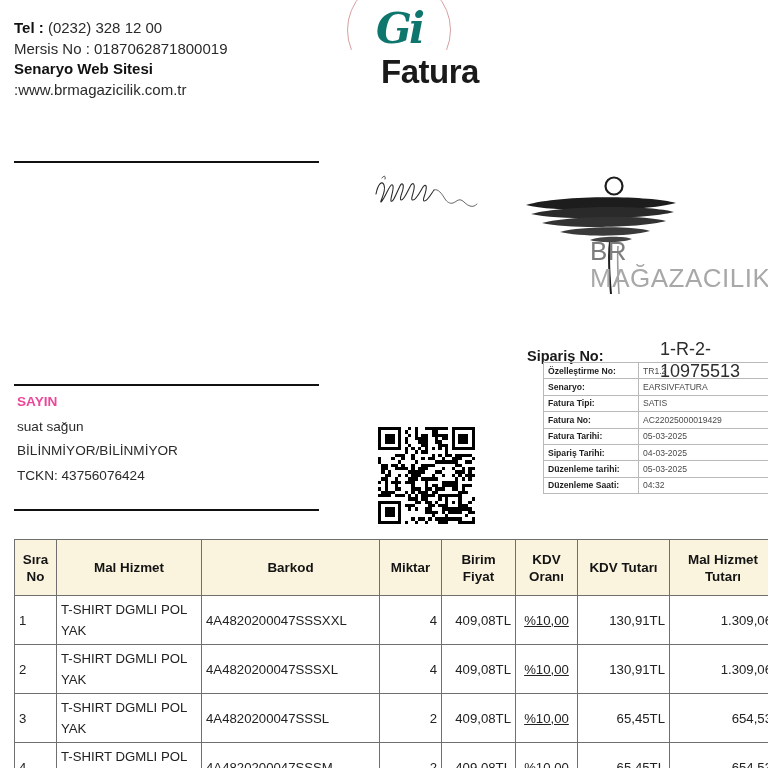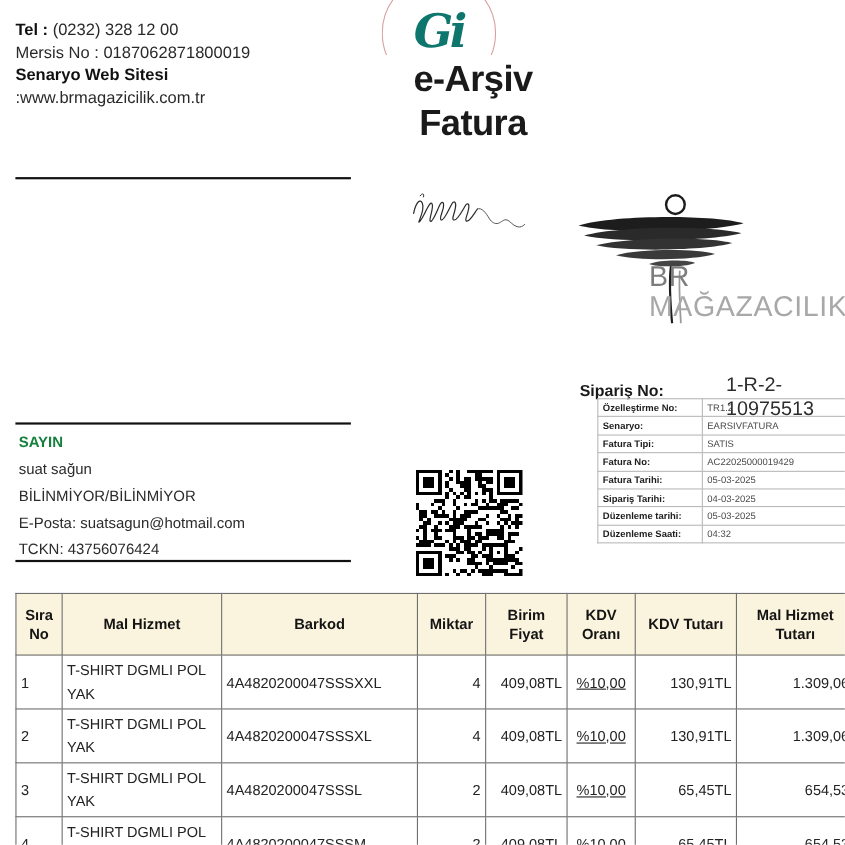--- a/index.html
+++ b/index.html
@@ -92,21 +92,21 @@
 
   
   .rule-sayin-top {
     position: absolute; left: 14px; top: 384px; width: 305px;
     height: 0; border-top: 2.2px solid #111;
   }
   .sayin {
     position: absolute; left: 17px; top: 390px; width: 300px;
     font-size: 13.6px; line-height: 24.5px; color: #2b2b2b;
   }
-  .sayin .hd { font-weight: bold; color: #15803d; }
+  .sayin .hd { font-weight: bold; color: #ec4899; }
   .rule-sayin-bot {
     position: absolute; left: 14px; top: 509px; width: 305px;
     height: 0; border-top: 2.2px solid #111;
   }
 
   
   .qr { position: absolute; left: 378px; top: 427px; width: 97px; height: 97px; }
 
   
   table.items {
@@ -163,21 +163,20 @@
   </div>
   <div class="rule-header"></div>
 
   <div class="gib-logo">
     <div class="gib-seal"></div>
     <div class="gib-inner">Gi</div>
 
   </div>
 
   <div class="doc-title">
-    <div>e-Arşiv</div>
     <div>Fatura</div>
   </div>
 
   <svg class="signature" viewBox="0 0 110 48">
     <path d="M4,22 C6,12 10,8 12,13 C14,18 10,26 9,29 C8,32 11,28 14,22 C17,16 20,10 21,14
              C22,18 18,27 19,29 C21,31 25,20 28,14 C30,10 32,12 31,17 C30,22 27,27 29,28
              C32,29 36,18 39,13 C41,10 43,12 42,17 C41,23 38,28 41,28 C44,28 48,20 51,15
              C53,12 55,13 54,18 C53,24 50,28 52,29 C55,30 59,22 62,18" fill="none" stroke="#2a2a2a" stroke-width="1.1" stroke-linecap="round"></path>
     <path d="M62,18 C66,16 70,22 73,27 C75,30 78,32 81,31 C84,30 86,27 89,28
              C92,29 94,33 98,34 C101,35 103,34 105,32" fill="none" stroke="#555" stroke-width="0.9" stroke-linecap="round" fill-opacity="0"></path>
@@ -237,21 +236,20 @@
           <td class="v">04:32</td>
         </tr>
       </tbody>
   </table>
 
   <div class="rule-sayin-top"></div>
   <div class="sayin">
     <div class="hd">SAYIN</div>
     <div>suat sağun</div>
     <div>BİLİNMİYOR/BİLİNMİYOR</div>
-    <div>E-Posta: suatsagun@hotmail.com</div>
     <div>TCKN: 43756076424</div>
   </div>
   <div class="rule-sayin-bot"></div>
 
   <svg class="qr" viewBox="0 0 29 29" shape-rendering="crispEdges">
     <rect width="29" height="29" fill="#fff"></rect>
     <g fill="#000" id="qr-cells">
         <path d="M0 0h1v1h-1zM1 0h1v1h-1zM2 0h1v1h-1zM3 0h1v1h-1zM4 0h1v1h-1zM5 0h1v1h-1zM6 0h1v1h-1zM9 0h1v1h-1zM11 0h1v1h-1zM14 0h1v1h-1zM15 0h1v1h-1zM16 0h1v1h-1zM17 0h1v1h-1zM18 0h1v1h-1zM19 0h1v1h-1zM20 0h1v1h-1zM22 0h1v1h-1zM23 0h1v1h-1zM24 0h1v1h-1zM25 0h1v1h-1zM26 0h1v1h-1zM27 0h1v1h-1zM28 0h1v1h-1zM0 1h1v1h-1zM6 1h1v1h-1zM8 1h1v1h-1zM11 1h1v1h-1zM16 1h1v1h-1zM17 1h1v1h-1zM22 1h1v1h-1zM28 1h1v1h-1zM0 2h1v1h-1zM2 2h1v1h-1zM3 2h1v1h-1zM4 2h1v1h-1zM6 2h1v1h-1zM9 2h1v1h-1zM11 2h1v1h-1zM13 2h1v1h-1zM14 2h1v1h-1zM16 2h1v1h-1zM17 2h1v1h-1zM18 2h1v1h-1zM19 2h1v1h-1zM20 2h1v1h-1zM22 2h1v1h-1zM24 2h1v1h-1zM25 2h1v1h-1zM26 2h1v1h-1zM28 2h1v1h-1zM0 3h1v1h-1zM2 3h1v1h-1zM3 3h1v1h-1zM4 3h1v1h-1zM6 3h1v1h-1zM8 3h1v1h-1zM11 3h1v1h-1zM12 3h1v1h-1zM13 3h1v1h-1zM14 3h1v1h-1zM17 3h1v1h-1zM19 3h1v1h-1zM20 3h1v1h-1zM22 3h1v1h-1zM24 3h1v1h-1zM25 3h1v1h-1zM26 3h1v1h-1zM28 3h1v1h-1zM0 4h1v1h-1zM2 4h1v1h-1zM3 4h1v1h-1zM4 4h1v1h-1zM6 4h1v1h-1zM8 4h1v1h-1zM12 4h1v1h-1zM13 4h1v1h-1zM14 4h1v1h-1zM17 4h1v1h-1zM18 4h1v1h-1zM22 4h1v1h-1zM24 4h1v1h-1zM25 4h1v1h-1zM26 4h1v1h-1zM28 4h1v1h-1zM0 5h1v1h-1zM6 5h1v1h-1zM9 5h1v1h-1zM13 5h1v1h-1zM14 5h1v1h-1zM18 5h1v1h-1zM19 5h1v1h-1zM20 5h1v1h-1zM22 5h1v1h-1zM28 5h1v1h-1zM0 6h1v1h-1zM1 6h1v1h-1zM2 6h1v1h-1zM3 6h1v1h-1zM4 6h1v1h-1zM5 6h1v1h-1zM6 6h1v1h-1zM8 6h1v1h-1zM10 6h1v1h-1zM12 6h1v1h-1zM14 6h1v1h-1zM16 6h1v1h-1zM18 6h1v1h-1zM20 6h1v1h-1zM22 6h1v1h-1zM23 6h1v1h-1zM24 6h1v1h-1zM25 6h1v1h-1zM26 6h1v1h-1zM27 6h1v1h-1zM28 6h1v1h-1zM8 7h1v1h-1zM11 7h1v1h-1zM13 7h1v1h-1zM14 7h1v1h-1zM20 7h1v1h-1zM5 8h1v1h-1zM6 8h1v1h-1zM7 8h1v1h-1zM10 8h1v1h-1zM16 8h1v1h-1zM18 8h1v1h-1zM20 8h1v1h-1zM21 8h1v1h-1zM23 8h1v1h-1zM24 8h1v1h-1zM25 8h1v1h-1zM26 8h1v1h-1zM27 8h1v1h-1zM0 9h1v1h-1zM4 9h1v1h-1zM7 9h1v1h-1zM10 9h1v1h-1zM13 9h1v1h-1zM15 9h1v1h-1zM16 9h1v1h-1zM19 9h1v1h-1zM22 9h1v1h-1zM23 9h1v1h-1zM24 9h1v1h-1zM28 9h1v1h-1zM0 10h1v1h-1zM6 10h1v1h-1zM11 10h1v1h-1zM17 10h1v1h-1zM18 10h1v1h-1zM19 10h1v1h-1zM20 10h1v1h-1zM21 10h1v1h-1zM22 10h1v1h-1zM23 10h1v1h-1zM26 10h1v1h-1zM27 10h1v1h-1zM1 11h1v1h-1zM2 11h1v1h-1zM4 11h1v1h-1zM5 11h1v1h-1zM7 11h1v1h-1zM10 11h1v1h-1zM13 11h1v1h-1zM14 11h1v1h-1zM15 11h1v1h-1zM16 11h1v1h-1zM23 11h1v1h-1zM24 11h1v1h-1zM1 12h1v1h-1zM2 12h1v1h-1zM5 12h1v1h-1zM6 12h1v1h-1zM7 12h1v1h-1zM8 12h1v1h-1zM10 12h1v1h-1zM12 12h1v1h-1zM13 12h1v1h-1zM14 12h1v1h-1zM19 12h1v1h-1zM22 12h1v1h-1zM25 12h1v1h-1zM27 12h1v1h-1zM28 12h1v1h-1zM1 13h1v1h-1zM3 13h1v1h-1zM9 13h1v1h-1zM10 13h1v1h-1zM11 13h1v1h-1zM12 13h1v1h-1zM13 13h1v1h-1zM17 13h1v1h-1zM18 13h1v1h-1zM23 13h1v1h-1zM24 13h1v1h-1zM25 13h1v1h-1zM27 13h1v1h-1zM2 14h1v1h-1zM3 14h1v1h-1zM6 14h1v1h-1zM8 14h1v1h-1zM10 14h1v1h-1zM11 14h1v1h-1zM12 14h1v1h-1zM16 14h1v1h-1zM19 14h1v1h-1zM22 14h1v1h-1zM24 14h1v1h-1zM26 14h1v1h-1zM27 14h1v1h-1zM28 14h1v1h-1zM1 15h1v1h-1zM2 15h1v1h-1zM5 15h1v1h-1zM9 15h1v1h-1zM10 15h1v1h-1zM11 15h1v1h-1zM13 15h1v1h-1zM14 15h1v1h-1zM15 15h1v1h-1zM16 15h1v1h-1zM17 15h1v1h-1zM23 15h1v1h-1zM25 15h1v1h-1zM27 15h1v1h-1zM0 16h1v1h-1zM2 16h1v1h-1zM4 16h1v1h-1zM5 16h1v1h-1zM6 16h1v1h-1zM8 16h1v1h-1zM9 16h1v1h-1zM10 16h1v1h-1zM14 16h1v1h-1zM19 16h1v1h-1zM20 16h1v1h-1zM21 16h1v1h-1zM22 16h1v1h-1zM23 16h1v1h-1zM2 17h1v1h-1zM5 17h1v1h-1zM10 17h1v1h-1zM14 17h1v1h-1zM16 17h1v1h-1zM17 17h1v1h-1zM19 17h1v1h-1zM20 17h1v1h-1zM21 17h1v1h-1zM22 17h1v1h-1zM23 17h1v1h-1zM25 17h1v1h-1zM26 17h1v1h-1zM27 17h1v1h-1zM0 18h1v1h-1zM2 18h1v1h-1zM5 18h1v1h-1zM6 18h1v1h-1zM10 18h1v1h-1zM11 18h1v1h-1zM12 18h1v1h-1zM14 18h1v1h-1zM15 18h1v1h-1zM17 18h1v1h-1zM18 18h1v1h-1zM19 18h1v1h-1zM22 18h1v1h-1zM23 18h1v1h-1zM25 18h1v1h-1zM1 19h1v1h-1zM2 19h1v1h-1zM3 19h1v1h-1zM4 19h1v1h-1zM8 19h1v1h-1zM10 19h1v1h-1zM12 19h1v1h-1zM13 19h1v1h-1zM14 19h1v1h-1zM16 19h1v1h-1zM17 19h1v1h-1zM24 19h1v1h-1zM25 19h1v1h-1zM26 19h1v1h-1zM0 20h1v1h-1zM1 20h1v1h-1zM2 20h1v1h-1zM3 20h1v1h-1zM5 20h1v1h-1zM6 20h1v1h-1zM7 20h1v1h-1zM9 20h1v1h-1zM11 20h1v1h-1zM13 20h1v1h-1zM14 20h1v1h-1zM15 20h1v1h-1zM16 20h1v1h-1zM18 20h1v1h-1zM19 20h1v1h-1zM20 20h1v1h-1zM21 20h1v1h-1zM22 20h1v1h-1zM23 20h1v1h-1zM24 20h1v1h-1zM9 21h1v1h-1zM10 21h1v1h-1zM11 21h1v1h-1zM13 21h1v1h-1zM14 21h1v1h-1zM18 21h1v1h-1zM20 21h1v1h-1zM24 21h1v1h-1zM28 21h1v1h-1zM0 22h1v1h-1zM1 22h1v1h-1zM2 22h1v1h-1zM3 22h1v1h-1zM4 22h1v1h-1zM5 22h1v1h-1zM6 22h1v1h-1zM11 22h1v1h-1zM12 22h1v1h-1zM14 22h1v1h-1zM15 22h1v1h-1zM17 22h1v1h-1zM20 22h1v1h-1zM22 22h1v1h-1zM24 22h1v1h-1zM27 22h1v1h-1zM0 23h1v1h-1zM6 23h1v1h-1zM8 23h1v1h-1zM9 23h1v1h-1zM10 23h1v1h-1zM15 23h1v1h-1zM16 23h1v1h-1zM18 23h1v1h-1zM19 23h1v1h-1zM20 23h1v1h-1zM24 23h1v1h-1zM25 23h1v1h-1zM26 23h1v1h-1zM0 24h1v1h-1zM2 24h1v1h-1zM3 24h1v1h-1zM4 24h1v1h-1zM6 24h1v1h-1zM9 24h1v1h-1zM11 24h1v1h-1zM14 24h1v1h-1zM15 24h1v1h-1zM19 24h1v1h-1zM20 24h1v1h-1zM21 24h1v1h-1zM22 24h1v1h-1zM23 24h1v1h-1zM24 24h1v1h-1zM25 24h1v1h-1zM26 24h1v1h-1zM27 24h1v1h-1zM0 25h1v1h-1zM2 25h1v1h-1zM3 25h1v1h-1zM4 25h1v1h-1zM6 25h1v1h-1zM14 25h1v1h-1zM15 25h1v1h-1zM16 25h1v1h-1zM17 25h1v1h-1zM19 25h1v1h-1zM21 25h1v1h-1zM22 25h1v1h-1zM23 25h1v1h-1zM24 25h1v1h-1zM27 25h1v1h-1zM28 25h1v1h-1zM0 26h1v1h-1zM2 26h1v1h-1zM3 26h1v1h-1zM4 26h1v1h-1zM6 26h1v1h-1zM16 26h1v1h-1zM20 26h1v1h-1zM26 26h1v1h-1zM0 27h1v1h-1zM6 27h1v1h-1zM10 27h1v1h-1zM12 27h1v1h-1zM13 27h1v1h-1zM15 27h1v1h-1zM17 27h1v1h-1zM18 27h1v1h-1zM19 27h1v1h-1zM20 27h1v1h-1zM21 27h1v1h-1zM22 27h1v1h-1zM23 27h1v1h-1zM24 27h1v1h-1zM28 27h1v1h-1zM0 28h1v1h-1zM1 28h1v1h-1zM2 28h1v1h-1zM3 28h1v1h-1zM4 28h1v1h-1zM5 28h1v1h-1zM6 28h1v1h-1zM8 28h1v1h-1zM11 28h1v1h-1zM14 28h1v1h-1zM18 28h1v1h-1zM19 28h1v1h-1zM20 28h1v1h-1zM24 28h1v1h-1zM25 28h1v1h-1zM26 28h1v1h-1zM27 28h1v1h-1zM28 28h1v1h-1z" fill="#000"></path>
       </g>
   </svg>

